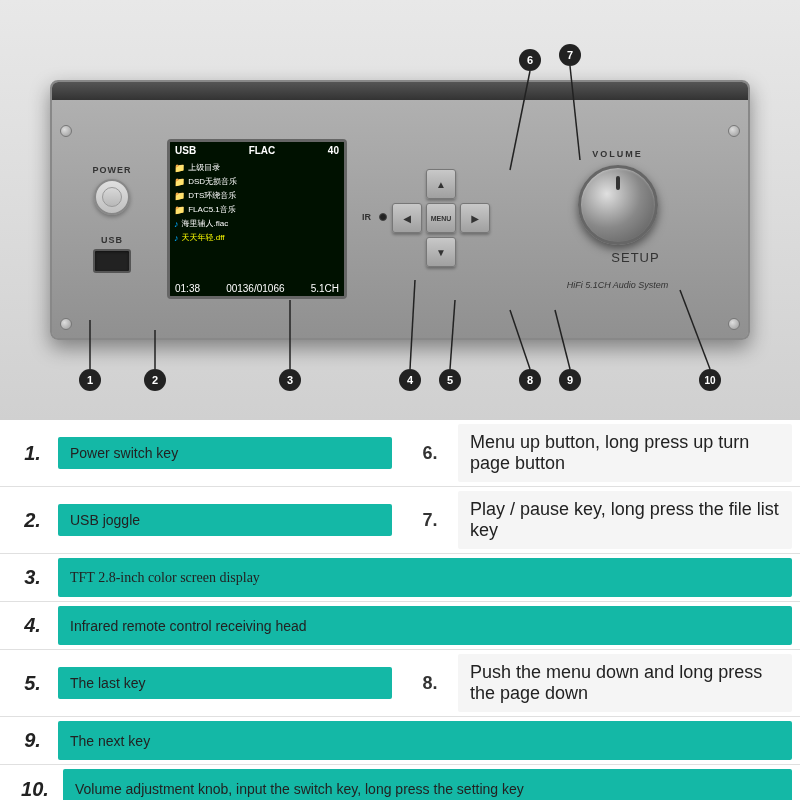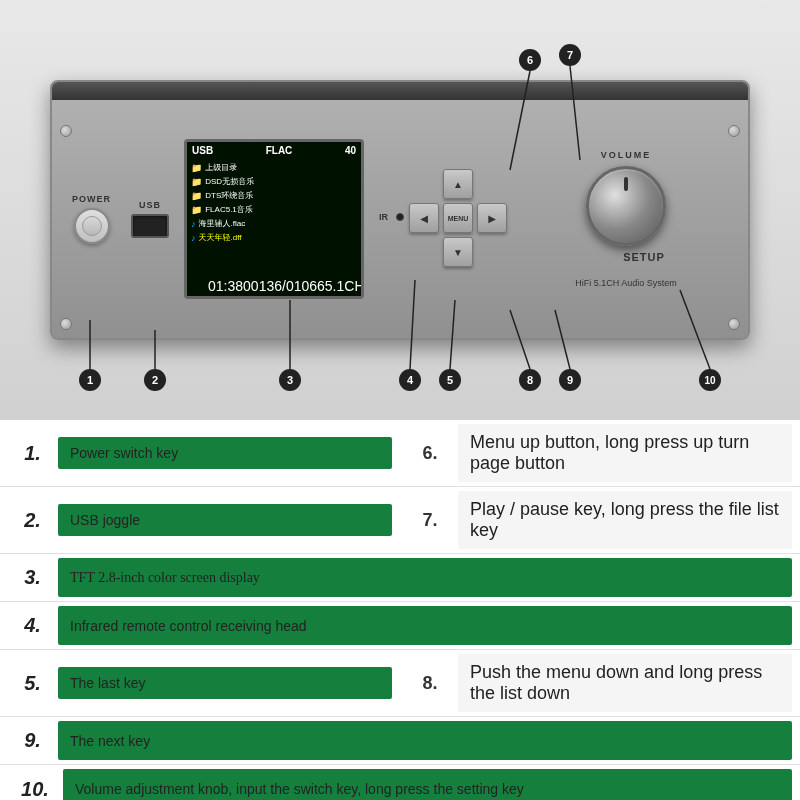--- a/index.html
+++ b/index.html
@@ -48,21 +48,21 @@
       position: relative;
       display: flex;
       align-items: center;
       padding: 0 20px;
       gap: 15px;
     }
 
     
     .left-controls {
       display: flex;
-      flex-direction: row;
+      flex-direction: column;
       align-items: center;
       gap: 20px;
       min-width: 80px;
     }
 
     .power-section {
       display: flex;
       flex-direction: column;
       align-items: center;
       gap: 4px;
@@ -163,27 +163,27 @@
       color: #00aaff;
       font-size: 9px;
     }
 
     .item-text { color: #ffffff; font-size: 8px; }
     .item-text-yellow { color: #ffff00; font-size: 8px; }
 
     .display-footer {
       position: absolute;
       bottom: 0;
-      left: 16px;
+      left: 0;
       right: 0;
       display: flex;
       justify-content: space-between;
       padding: 2px 5px;
       background: #001100;
-      font-size: 14px;
+      font-size: 10px;
       color: #ffffff;
     }
 
     
     .nav-area {
       display: flex;
       align-items: center;
       gap: 5px;
       min-width: 100px;
     }
@@ -279,30 +279,31 @@
       top: 8px;
       left: 50%;
       transform: translateX(-50%);
       width: 4px;
       height: 14px;
       background: #333;
       border-radius: 2px;
     }
 
     .setup-label {
-      font-size: 11px;
-      color: #333;
-      font-weight: bold;
+      font-size: 13px;
+      color: #333;
+      font-weight: normal;
       letter-spacing: 1px;
       margin-left: 36px;
     }
 
     .hifi-label {
       font-size: 9px;
       color: #333;
+      font-style: italic;
       margin-top: 10px;
     }
 
     
     .screw {
       width: 12px;
       height: 12px;
       border-radius: 50%;
       background: radial-gradient(circle at 35% 35%, #ddd, #999);
       border: 1px solid #777;
@@ -351,21 +352,21 @@
       font-style: italic;
     }
 
     .ann-text {
       flex: 1;
       display: flex;
       align-items: center;
       padding: 8px 12px;
       font-size: 14px;
       color: #222;
-      background: #15803d;
+      background: #14b8a6;
       margin: 4px 8px;
       border-radius: 2px;
     }
 
     .ann-right-num {
       min-width: 50px;
       display: flex;
       align-items: center;
       justify-content: center;
       font-size: 18px;
@@ -614,21 +615,21 @@
         <div class="two-col-left">
           <div class="ann-num">
               <span>5.</span>
             </div>
           <div class="ann-text">The last key</div>
         </div>
         <div class="two-col-right">
           <div class="ann-right-num">
               <span>8.</span>
             </div>
-          <div class="ann-right-text">Push the menu down and long press the list down</div>
+          <div class="ann-right-text">Push the menu down and long press the page down</div>
         </div>
       </div>
     </div>
 
     <div class="annotation-row">
       <div class="ann-num">
           <span>9.</span>
         </div>
       <div class="ann-text" style="margin-right: 8px;">The next key</div>
     </div>

